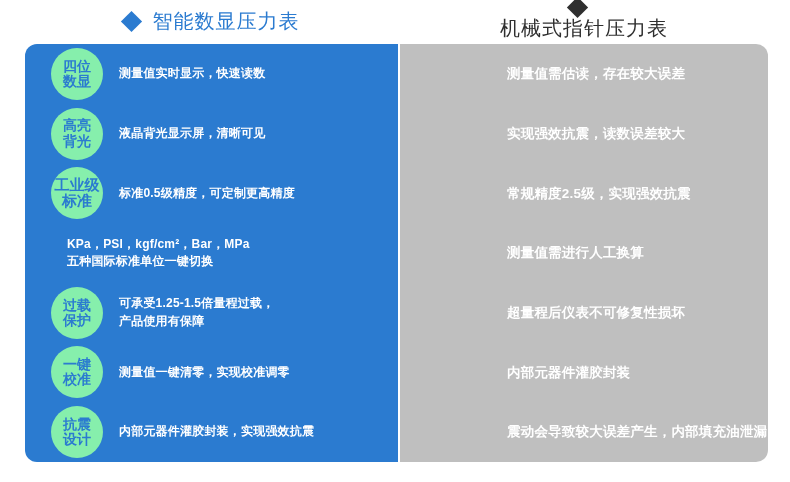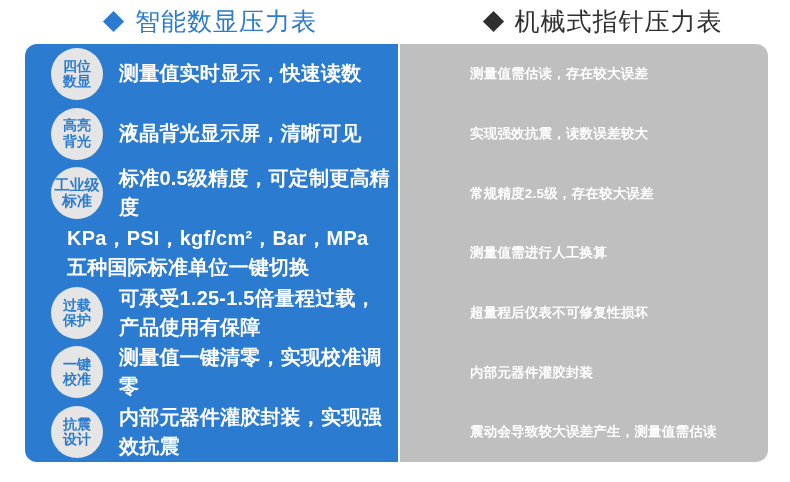--- a/index.html
+++ b/index.html
@@ -11,31 +11,31 @@
   }
   .page { position:relative; width:790px; height:482px; background:#fff; }
 
   
   .headers { position:absolute; top:0; left:0; width:790px; height:42px; }
   .hdr {
     position:absolute; top:0; height:42px;
     display:flex; align-items:center; justify-content:center;
   }
   .hdr-left  { left:25px;  width:373px; }
-  .hdr-right { left:420px; width:368px; }
+  .hdr-right { left:400px; width:368px;flex-direction:column; }
   .diamond {
     width:15px; height:15px;
     transform:rotate(45deg);
     margin-right:14px;
     flex:0 0 auto;
   }
   .diamond.blue { background:#2b7bd0; }
   .diamond.dark { background:#2f2f2f; }
   .hdr-title {
-    font-size:25px;
+    font-size:20px;
     letter-spacing:1px;
     white-space:nowrap;
   }
   .hdr-left  .hdr-title { color:#2b7bd0; }
   .hdr-right .hdr-title { color:#2f2f2f; }
 
   
   .panel-blue {
     position:absolute; left:25px; top:44px;
     width:373px; height:418px;
@@ -57,50 +57,50 @@
   }
   .row-left {
     flex:1 1 0;
     display:flex; align-items:center;
     padding-left:26px;
   }
   .badge {
     flex:0 0 auto;
     width:52px; height:52px;
     border-radius:50%;
-    background:#e5e5e5;
+    background:#86efac;
     color:#2b7bd0;
     display:flex; flex-direction:column;
     align-items:center; justify-content:center;
     font-size:14px; font-weight:bold;
     line-height:1.08;
     letter-spacing:0px;
   }
   .badge span { display:block; white-space:nowrap; }
   .badge.small span { font-size:15px; }
   .row-left .txt {
     margin-left:16px;
     color:#ffffff;
-    font-size:20px;
+    font-size:12px;
     font-weight:bold;
     line-height:1.45;
     letter-spacing:0.2px;
   }
   .row-left .txt .l2 { display:block; }
 
   
   .rows-right {
     position:absolute; left:400px; top:44px;
     width:368px; height:418px;
     display:flex; flex-direction:column;
   }
   .row-right {
     flex:1 1 0;
     display:flex; align-items:center;
-    padding-left:70px;
+    padding-left:107px;
   }
   .row-right .txt {
     color:#ffffff;
     font-size:13.5px;
     font-weight:bold;
     line-height:1.45;
     letter-spacing:0.2px;
   }
 </style>
 </head>
@@ -195,29 +195,29 @@
   </div>
 
   <div class="rows-right">
     <div class="row-right">
       <div class="txt">测量值需估读，存在较大误差</div>
     </div>
     <div class="row-right">
       <div class="txt">实现强效抗震，读数误差较大</div>
     </div>
     <div class="row-right">
-      <div class="txt">常规精度2.5级，存在较大误差</div>
+      <div class="txt">常规精度2.5级，实现强效抗震</div>
     </div>
     <div class="row-right">
       <div class="txt">测量值需进行人工换算</div>
     </div>
     <div class="row-right">
       <div class="txt">超量程后仪表不可修复性损坏</div>
     </div>
     <div class="row-right">
       <div class="txt">内部元器件灌胶封装</div>
     </div>
     <div class="row-right">
-      <div class="txt">震动会导致较大误差产生，测量值需估读</div>
+      <div class="txt">震动会导致较大误差产生，内部填充油泄漏</div>
     </div>
   </div>
 
 </div>
 
 </body></html>

